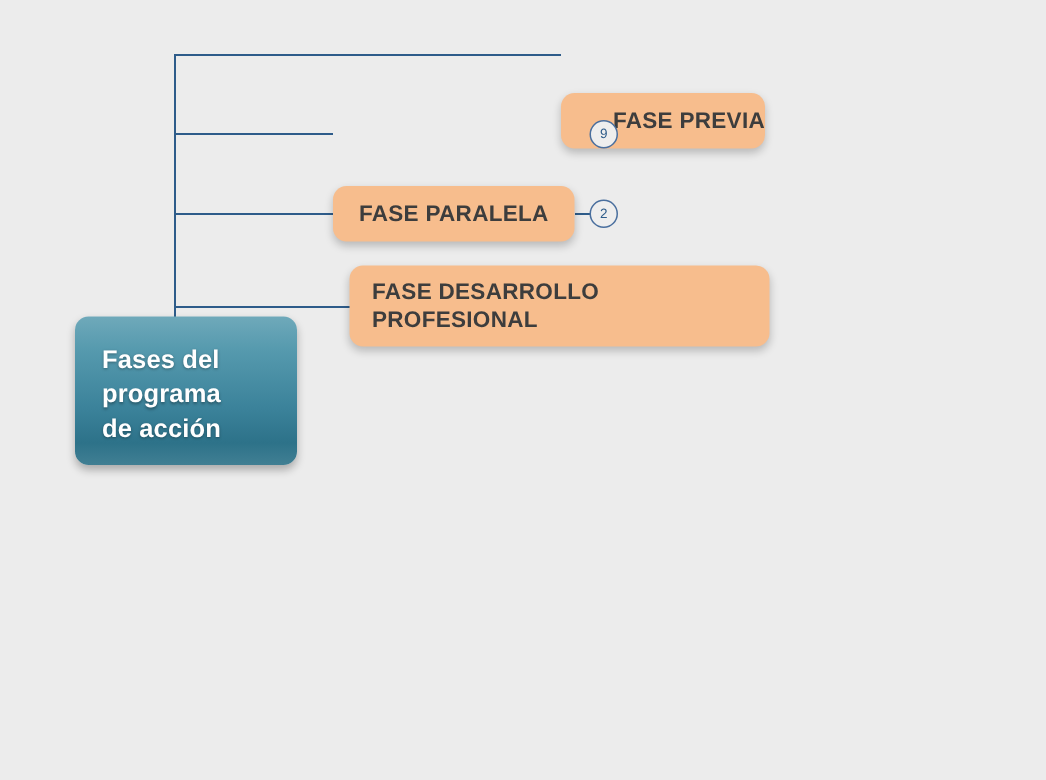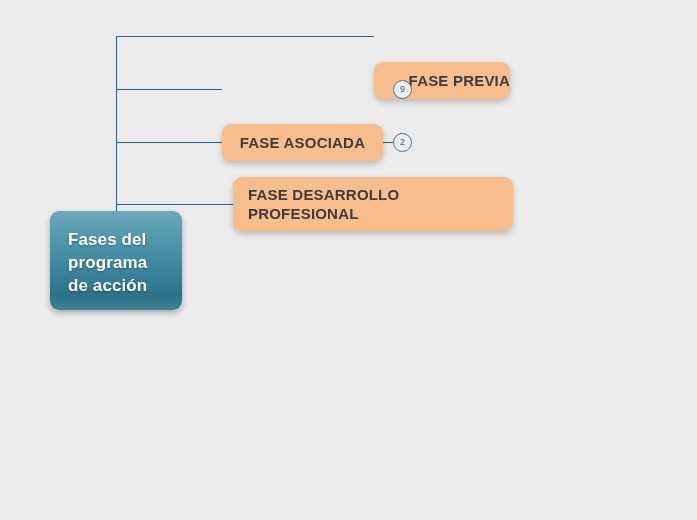--- a/index.html
+++ b/index.html
@@ -26,21 +26,21 @@
     width: 697px;
     height: 520px;
     pointer-events: none;
   }
 
   
   .root-node {
     position: absolute;
     left: 50px;
     top: 211px;
-    width: 132px;
+    width: 148px;
     height: 99px;
     border-radius: 9px;
     background: linear-gradient(to bottom, #6fa9ba 0%, #569aae 22%, #3b829a 62%, #2d7289 85%, #417f93 100%);
     box-shadow: 0 3px 6px rgba(0,0,0,0.28);
     box-sizing: border-box;
     padding: 17px 0 0 18px;
   }
   .root-node .root-label {
     display: block;
     color: #ffffff;
@@ -140,21 +140,21 @@
 
   <div class="branch-node" id="node-previa">
     <span class="branch-label">FASE PREVIA</span>
   </div>
 
   <div class="count-badge" id="badge-asociada">
     <span>9</span>
   </div>
 
   <div class="branch-node" id="node-paralela">
-    <span class="branch-label">FASE ASOCIADA</span>
+    <span class="branch-label">FASE PARALELA</span>
   </div>
   <div class="count-badge" id="badge-paralela">
     <span>2</span>
   </div>
 
   <div class="branch-node" id="node-desarrollo">
     <span class="branch-label">FASE DESARROLLO
 PROFESIONAL</span>
   </div>
 

